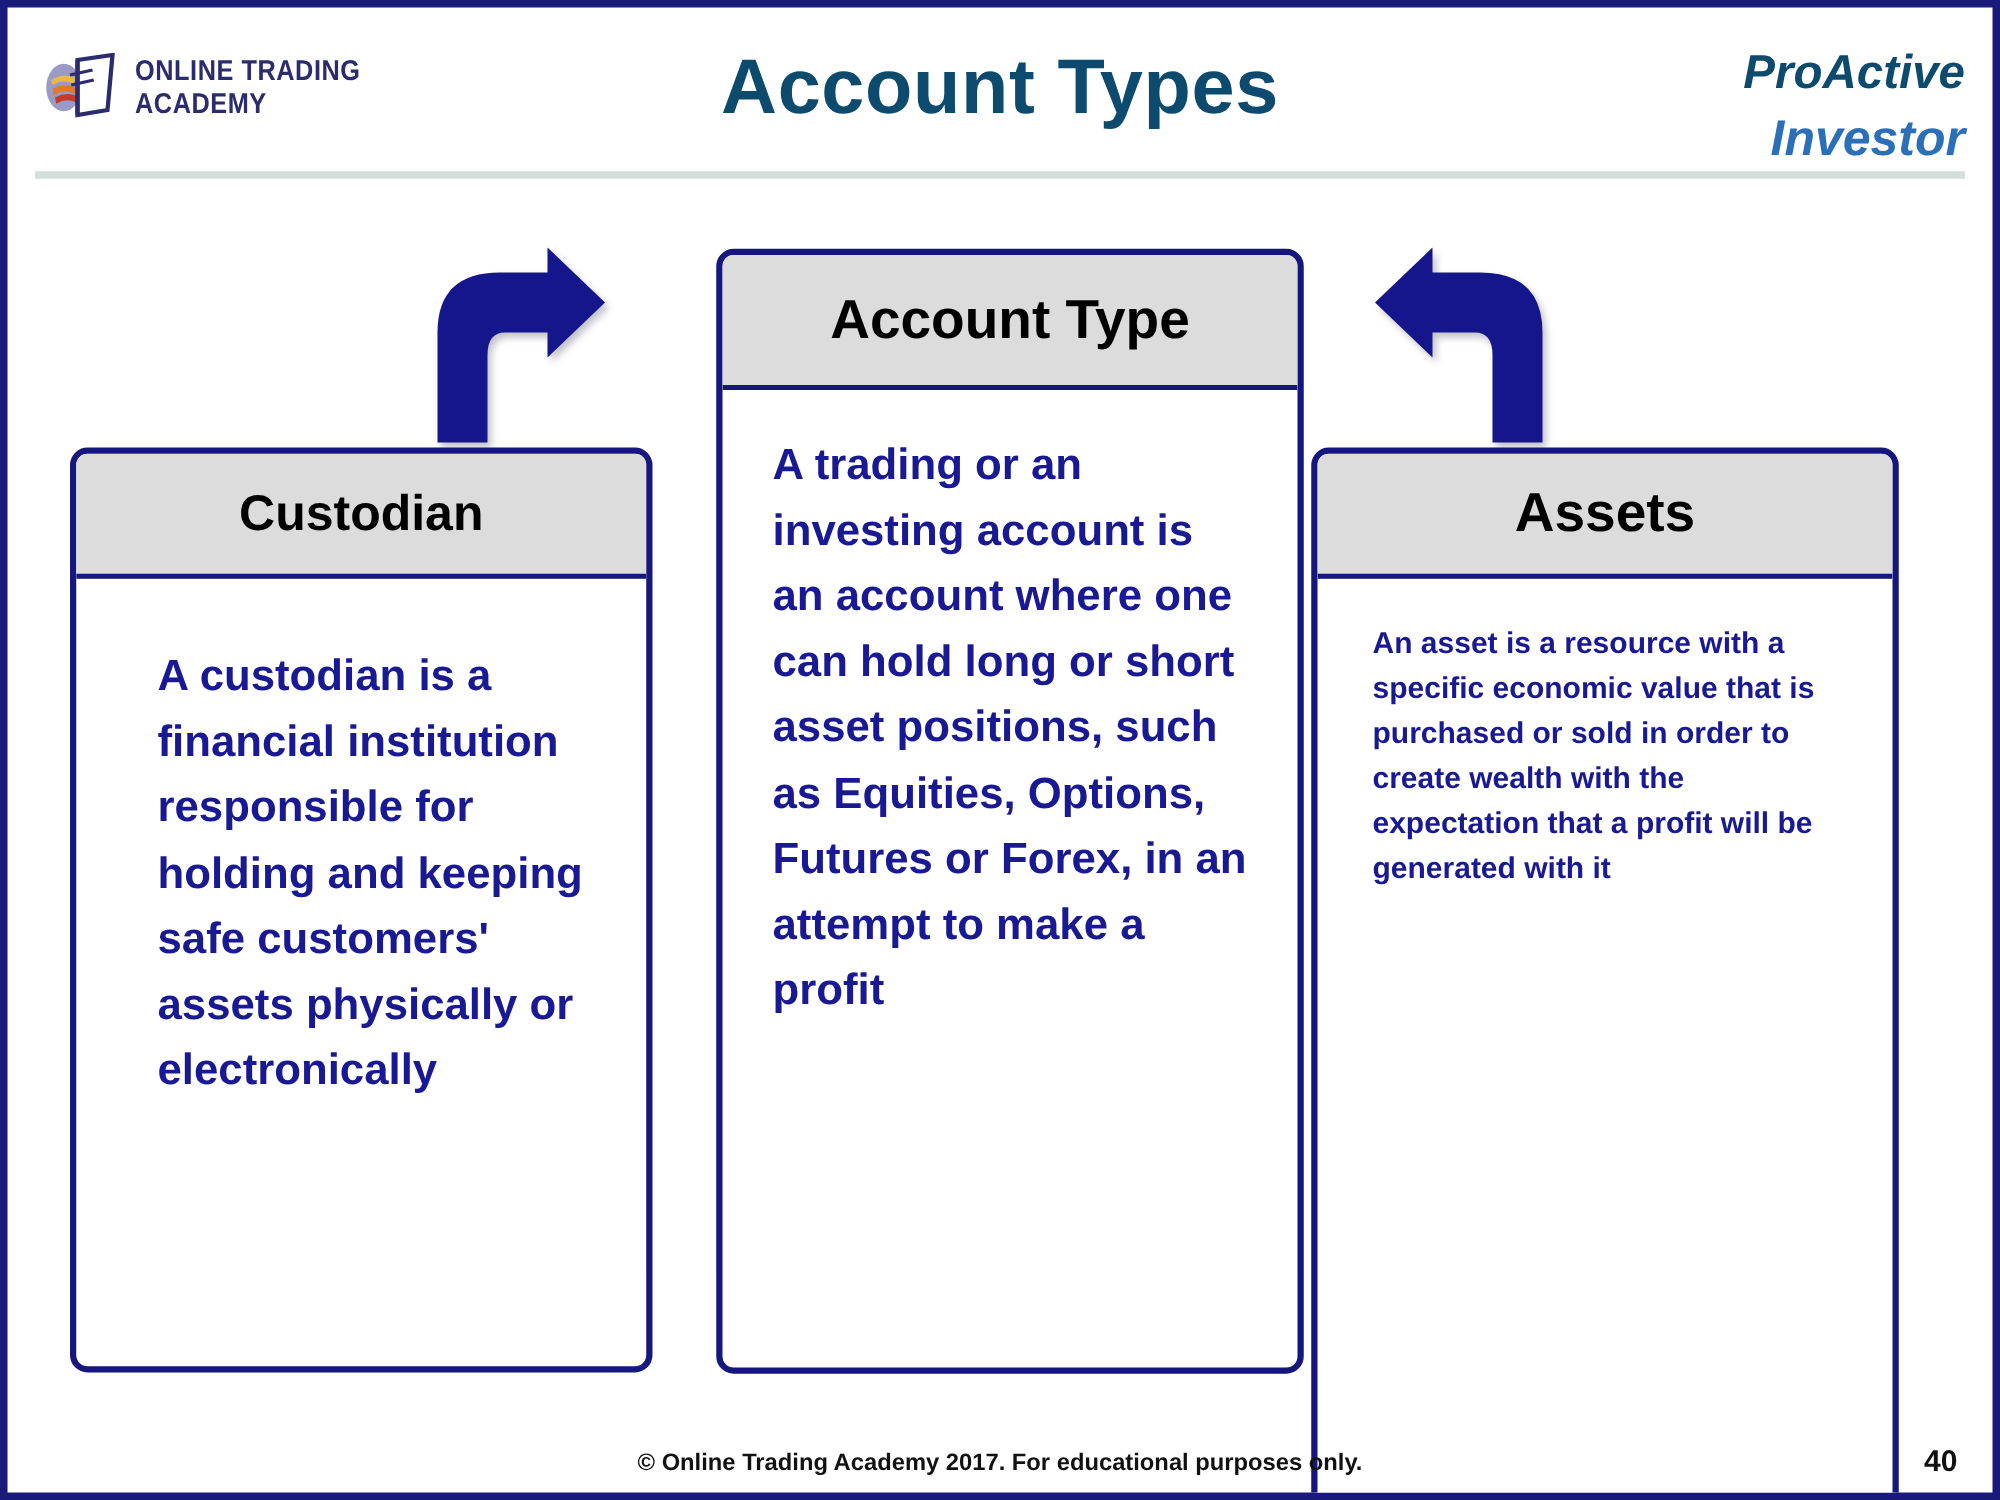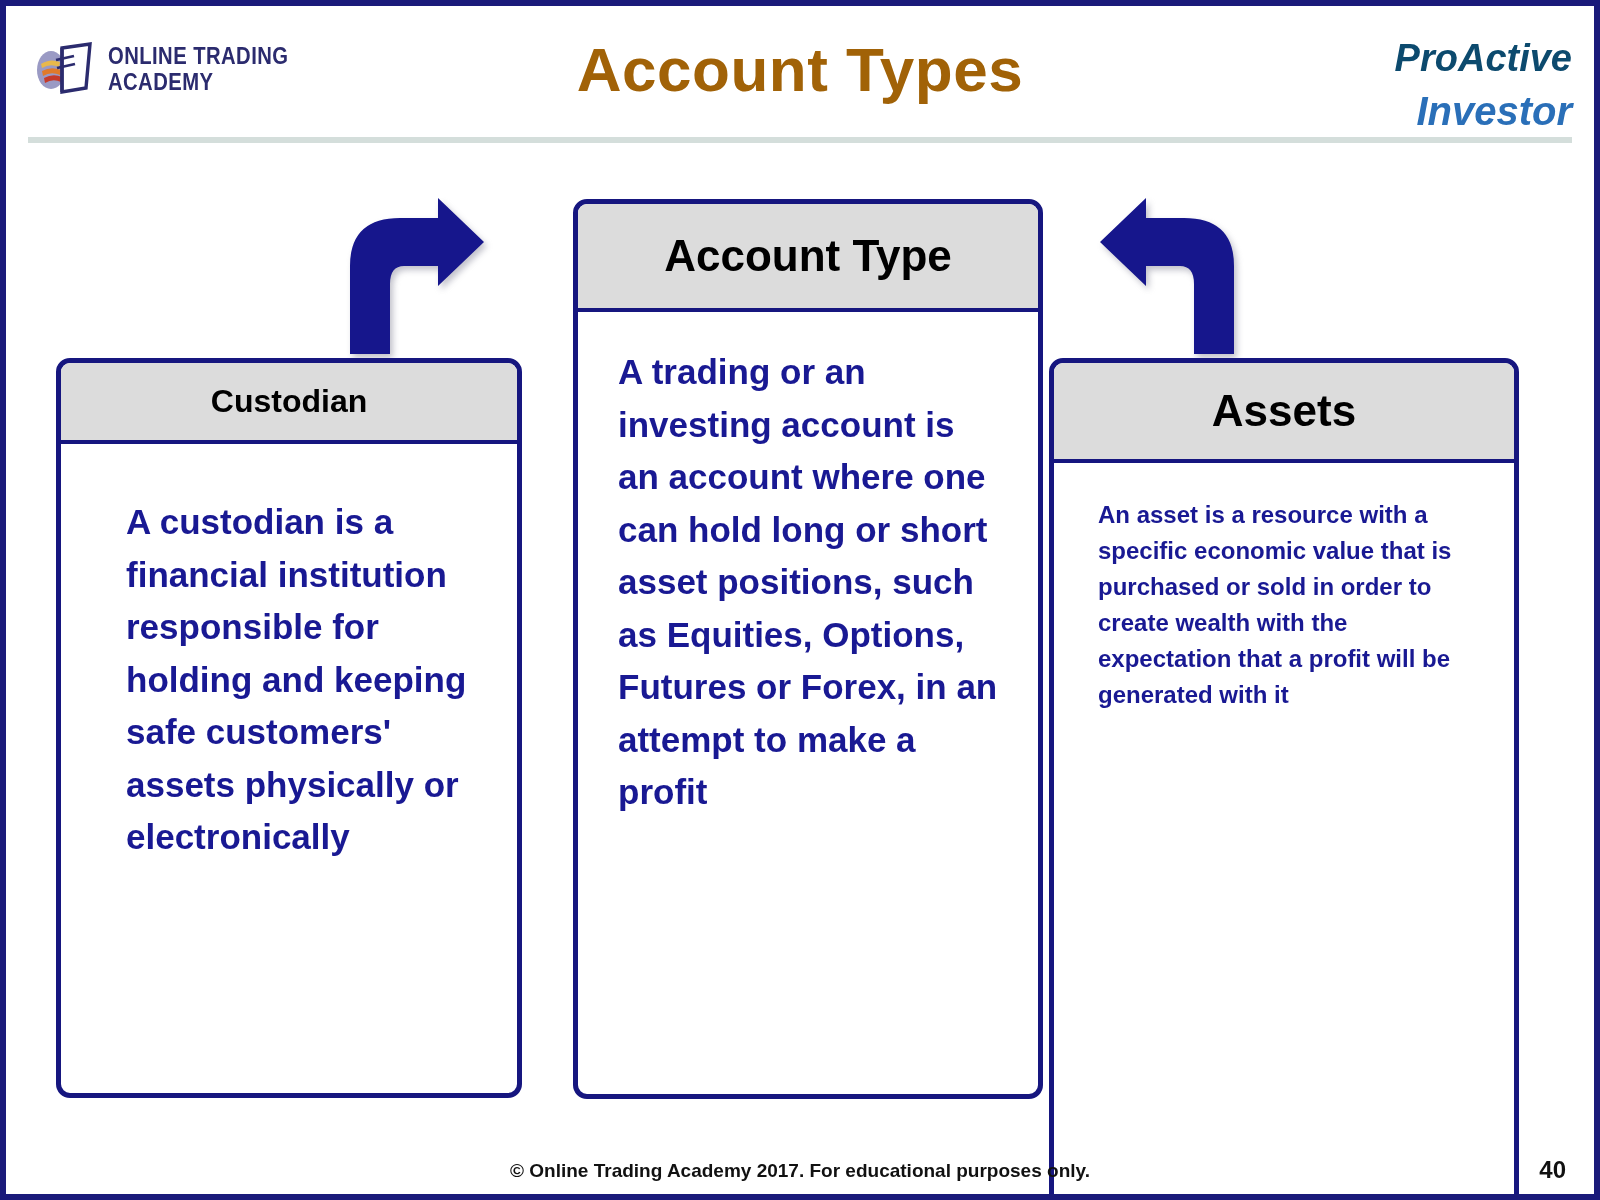--- a/index.html
+++ b/index.html
@@ -42,21 +42,21 @@
     transform-origin: left center;
   }
   .ota-words div + div { margin-top: 3px; }
 
   .slide-title {
     position: absolute;
     left: 0; right: 0; top: 28px;
     text-align: center;
     font-size: 62px;
     font-weight: bold;
-    color: #a16207;
+    color: #0c4a6e;
     letter-spacing: 0.5px;
   }
 
   .logo-right {
     position: absolute;
     right: 22px; top: 34px;
     text-align: right;
     font-style: italic;
     font-weight: bold;
     line-height: 0.96;
@@ -106,21 +106,21 @@
   .card-center { left: 546px; top: 193px; width: 470px; height: 900px; margin-left: 21px; }
   .card-center .card-head { height: 108px; font-size: 44px; }
   .card-center .card-body {
     padding: 34px 36px 0 40px;
     font-size: 35px;
     line-height: 1.50;
   }
 
   
   .card-left { left: 50px; top: 352px; width: 466px; height: 740px; }
-  .card-left .card-head { height: 81px; font-size: 32px; }
+  .card-left .card-head { height: 100px; font-size: 40px; }
   .card-left .card-body {
     padding: 52px 30px 0 50px;
     font-size: 35px;
     line-height: 1.50;
     margin-left: 15px;
   }
 
   
   .card-right { left: 1043px; top: 352px; width: 470px; height: 872px; }
   .card-right .card-head { height: 100px; font-size: 44px; }

